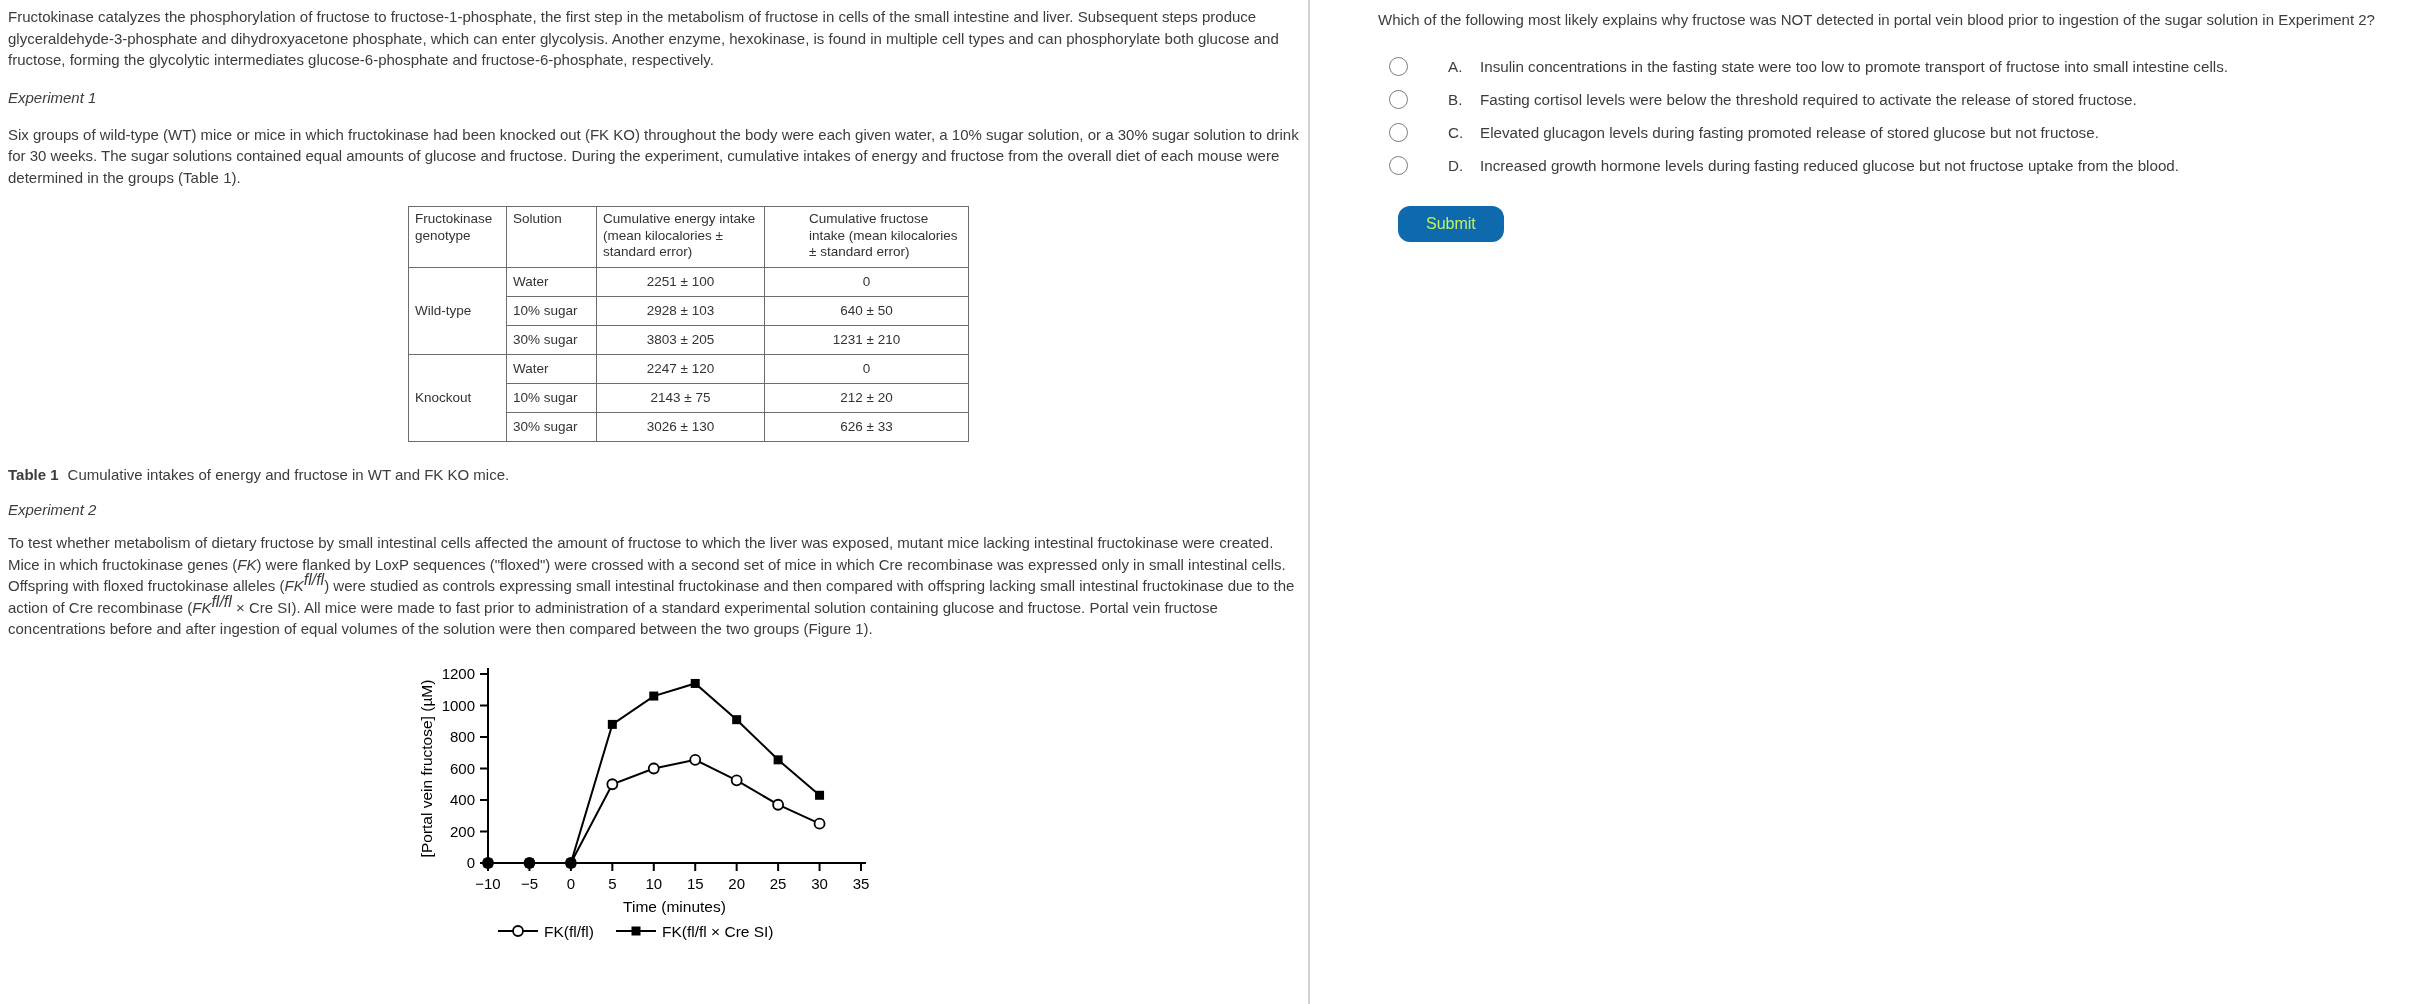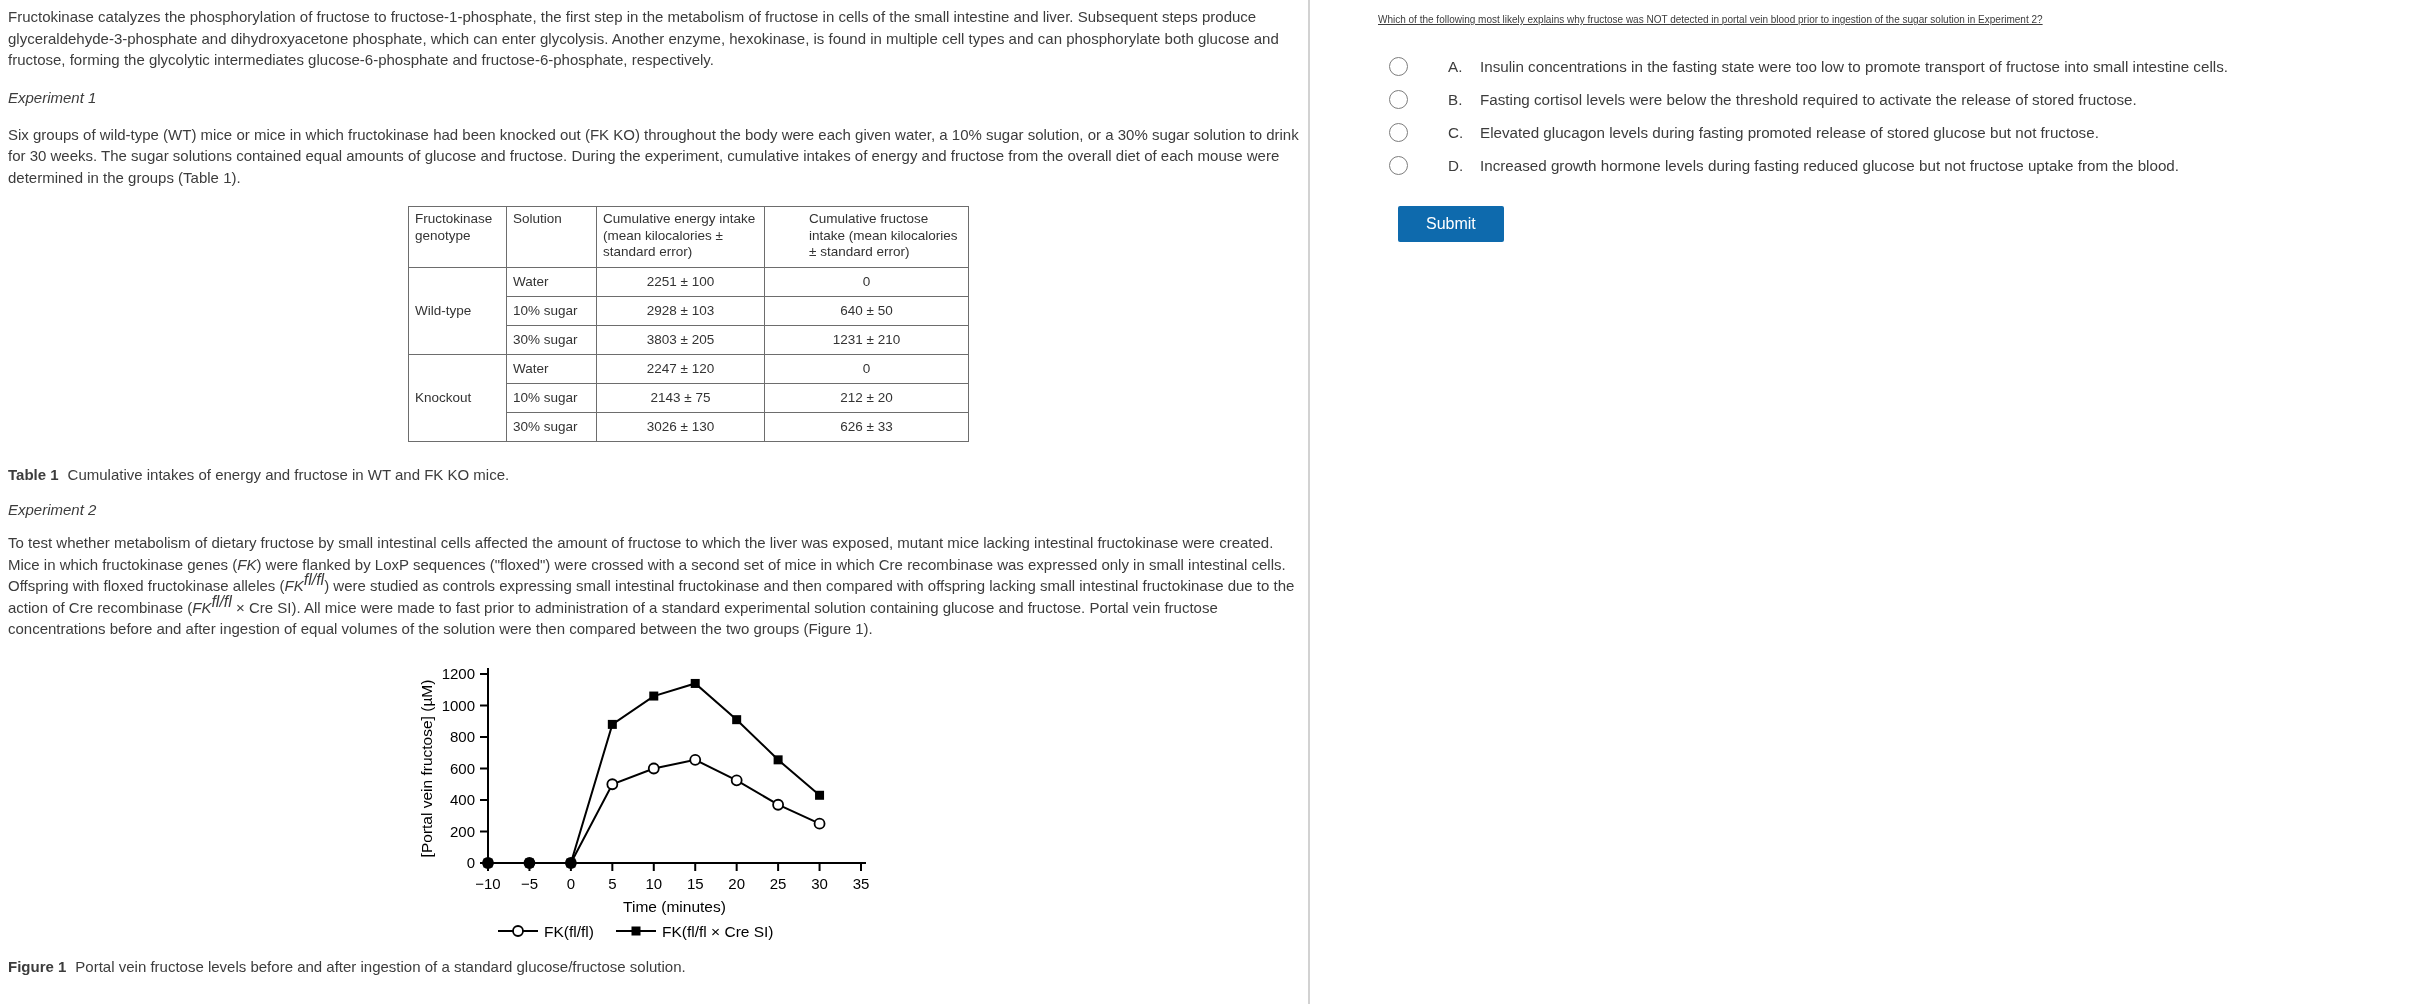--- a/index.html
+++ b/index.html
@@ -38,33 +38,33 @@
   .caption { font-size: 15px; margin: 24px 0 18px 0; }
   .caption .cap-label { font-weight: bold; margin-right: 9px; }
   #figure1-caption { margin: 8px 0 0 0; }
 
   
   #figure1 { margin: 16px 0 0 390px; width: 505px; }
   #figure1 svg { display: block; }
 
   
   #right-panel { flex: 1 1 auto; box-sizing: border-box; padding: 4px 24px 0 40px; }
-  #question-text { font-size: 10px; line-height: 20px; margin: 6px 0 17px 0; text-decoration: underline; }
+  #question-text { font-size: 15px; line-height: 20px; margin: 6px 0 17px 0; }
   #options { margin: 20px 0 0 11px; }
   .option { display: flex; align-items: center; height: 33px; cursor: pointer; }
   .radio {
     width: 19px; height: 19px; border-radius: 50%;
     border: 1.6px solid #7d7d7d; background: #fff;
     box-sizing: border-box; flex: 0 0 19px; margin-right: 40px;
   }
   .opt-letter { font-size: 15.2px; width: 32px; flex: 0 0 32px; }
   .opt-text { font-size: 15.2px; }
   #submit-button {
-    margin: 24px 0 0 20px; border: none; border-radius: 2px;
-    background: #0e6aad; color: #ffffff;
+    margin: 24px 0 0 20px; border: none; border-radius: 12px;
+    background: #0e6aad; color: #bef264;
     font-family: "Liberation Sans", sans-serif; font-size: 16px;
     padding: 9px 28px; cursor: pointer;
   }
 </style>
 </head>
 <body>
 
 <div id="page">
 
   <div id="left-panel">
@@ -189,23 +189,20 @@
           <rect x="417.05555555555554" y="132.775" width="9" height="9" fill="#000000"></rect>
           <line x1="100" y1="273" x2="140" y2="273" stroke="#000000" stroke-width="2"></line>
           <circle cx="120" cy="273" r="5" fill="#fff" stroke="#000000" stroke-width="1.8"></circle>
           <text x="146" y="278.5" font-size="15.5" fill="#000000">FK(fl/fl)</text>
           <line x1="218" y1="273" x2="258" y2="273" stroke="#000000" stroke-width="2"></line>
           <rect x="233.5" y="268.5" width="9" height="9" fill="#000000"></rect>
           <text x="264" y="278.5" font-size="15.5" fill="#000000">FK(fl/fl × Cre SI)</text>
         </svg>
       </div>
 
-    <p class="caption" id="figure1-caption">
-      <span class="cap-label">Figure 1</span><span>Portal vein fructose levels before and after ingestion of a standard glucose/fructose solution.</span>
-    </p>
   </div>
 
   <div id="right-panel">
     <p id="question-text">Which of the following most likely explains why fructose was NOT detected in portal vein blood prior to ingestion of the sugar solution in Experiment 2?</p>
     <div id="options">
         <div class="option">
           <span class="radio"></span>
           <span class="opt-letter">A.</span>
           <span class="opt-text">Insulin concentrations in the fasting state were too low to promote transport of fructose into small intestine cells.</span>
         </div>

